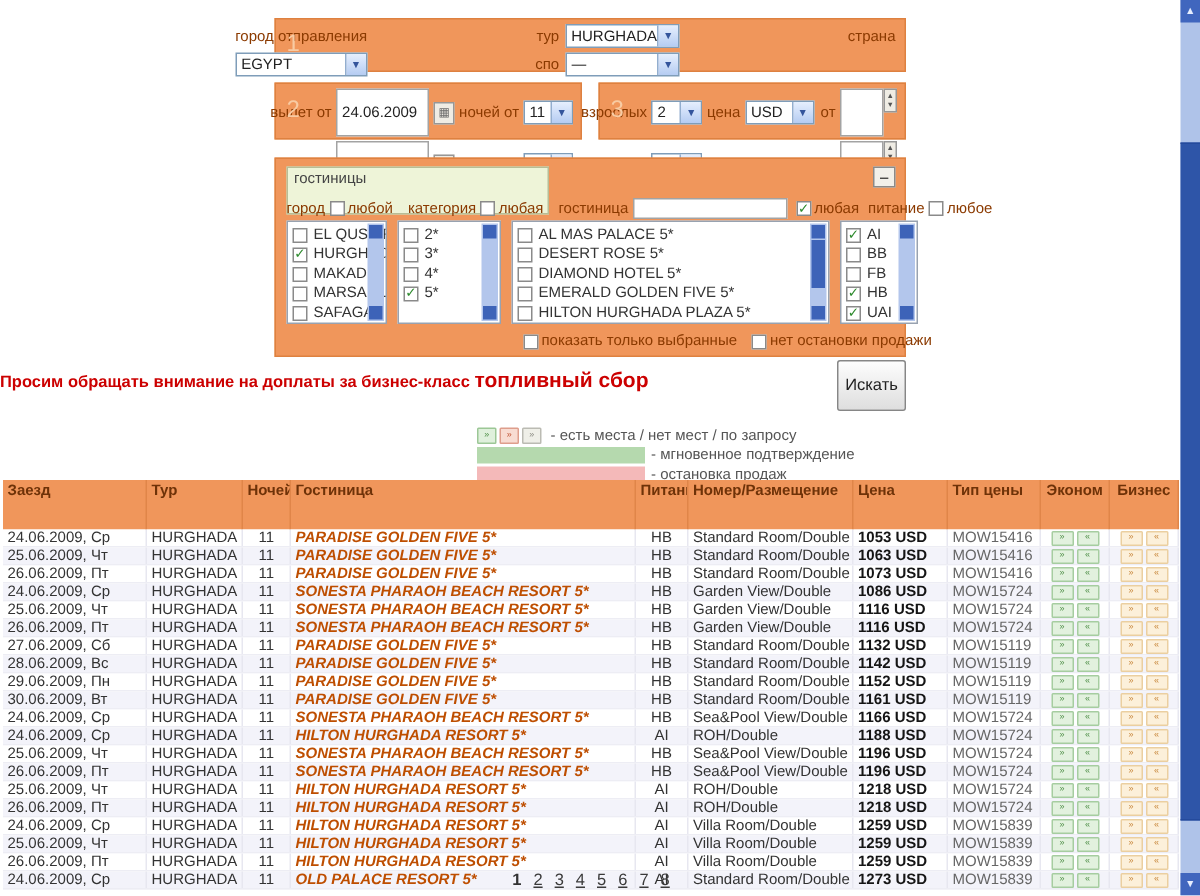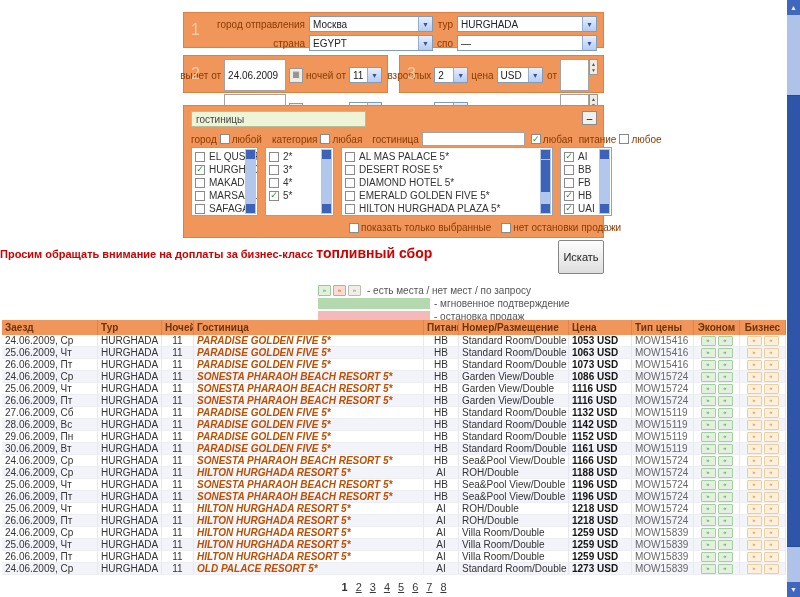--- a/index.html
+++ b/index.html
@@ -34,21 +34,21 @@
          color:#222; padding:0 3px; width:100%; font-family:inherit; }
   .calbtn { width:14px; height:15px; background:#EFECE4; border:1px solid #979797;
             font-size:8px; line-height:12px; text-align:center; color:#6c6c6c; cursor:pointer; padding:0; }
   .numgrp { display:flex; }
   .spin { width:12px; height:16px; background:#EFECE4; border:1px solid #979797;
           color:#555; font-size:5px; line-height:6px; padding:0; cursor:pointer; }
   .spin::before { content:"▲"; display:block; }
   .spin::after  { content:"▼"; display:block; }
 
   
-  .htitle { position:absolute; left:7px; top:5px; width:175px; height:16px;
+  .htitle { position:absolute; left:7px; top:5px; width:175px; height:32px;
             background:#EEF4D8; border:1px solid #B7BD96; font-size:10px;
             color:#444; padding:2px 4px; }
   .minus { position:absolute; top:5px; right:6px; width:15px; height:14px;
            background:#F2F0EA; border:1px solid #8a8a8a; font-size:10px;
            line-height:11px; text-align:center; padding:0; cursor:pointer; }
   .hfilter { position:absolute; top:26px; left:7px; right:7px; display:flex;
              align-items:center; font-size:10px; color:#8B3A00; }
   .grp { display:flex; align-items:center; gap:3px; }
   .fdiv { width:1px; align-self:stretch; background:rgba(255,255,255,.5); margin:0 5px; }
   .cbl { display:inline-flex; align-items:center; gap:2px; white-space:nowrap; }
@@ -88,21 +88,21 @@
   .lg-y { background:#EFEFE8; border:1px solid #BBBBB3; color:#8a8a82; }
   .lg-swatch { width:112px; height:11px; }
   .lg-green { background:#B5D9AE; }
   .lg-pink  { background:#F4B9B9; }
   .lgcap { margin-left:4px; white-space:nowrap; }
 
   
   .tbl { position:absolute; left:2px; top:320px; width:784px; }
   .thead, .trow { display:grid;
       grid-template-columns:96px 64px 32px 230px 35px 110px 63px 62px 46px 46px; }
-  .thead { background:#F0965B; height:15px; font-weight:bold; color:#6E3208; font-size:10px; }
+  .thead { background:#F0965B; height:33px; font-weight:bold; color:#6E3208; font-size:10px; }
   .hc { padding:0 3px; line-height:15px; border-right:1px solid #E08549;
         overflow:hidden; white-space:nowrap; }
   .trow { height:12px; font-size:10px; border-bottom:1px solid #EDEDF4; background:#fff; }
   .trow.alt { background:#F3F3FA; }
   .c { padding:0 3px; line-height:11px; border-right:1px solid #E7E7F0;
        overflow:hidden; white-space:nowrap; }
   .center { text-align:center; }
   .c-price { font-weight:bold; color:#151515; }
   .c-code { color:#666; }
   .hlink { color:#BE4E00; font-weight:bold; cursor:pointer;font-style:italic; }
@@ -125,24 +125,20 @@
   .vs-thumb { position:absolute; left:0; top:95px; width:13px; height:452px;
               background:#2E55A8; border-top:1px solid #244A9C; border-bottom:1px solid #244A9C; cursor:grab; }
 </style>
 </head>
 <body>
 
 <div class="panel panel1">
   <span class="pnum">1</span>
   <div class="p1grid">
     <span class="flab">город отправления</span>
-    <span class="sel">
-      <span class="v">Москва</span>
-      <span class="arw">▼</span>
-    </span>
     <span class="flab">тур</span>
     <span class="sel">
       <span class="v">HURGHADA</span>
       <span class="arw">▼</span>
     </span>
     <span class="flab">страна</span>
     <span class="sel">
       <span class="v">EGYPT</span>
       <span class="arw">▼</span>
     </span>

